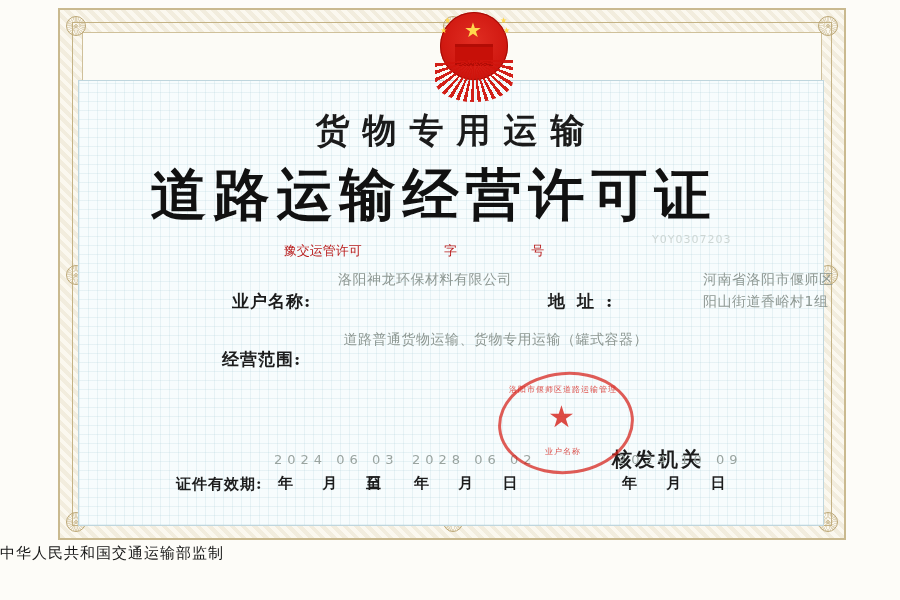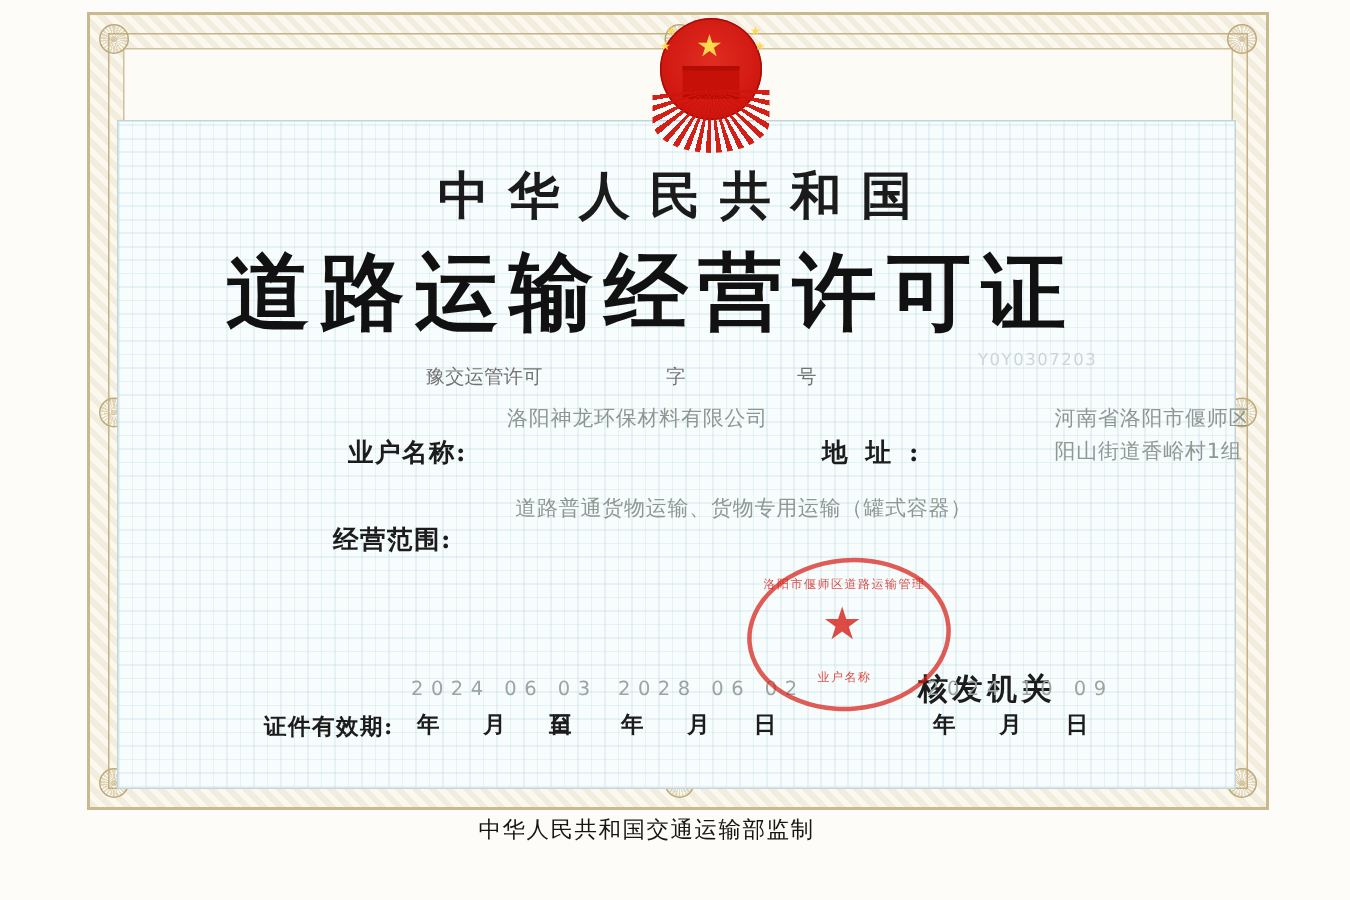--- a/index.html
+++ b/index.html
@@ -161,21 +161,21 @@
   }
 
   
   .serial-row {
     position: absolute;
     left: 0;
     top: 242px;
     width: 828px;
     text-align: center;
     font-size: 13px;
-    color: #737373;
+    color: #b91c1c;
     font-family: "DejaVu Sans", "Liberation Sans", sans-serif;
   }
   .serial-row span { margin: 0 2px; }
   .serial-gap { display: inline-block; width: 66px; }
   .serial-gap2 { display: inline-block; width: 58px; }
 
   .ghost-number {
     position: absolute;
     left: 652px;
     top: 233px;
@@ -271,21 +271,21 @@
   }
   .seal-text-top { top: 12px; }
   .seal-text-bot { top: 74px; font-size: 8px; }
 
   
   .footer {
     position: absolute;
     left: 0;
     top: 544px;
     width: 862px;
-    text-align: center;
+    text-align: left;
     font-family: "DejaVu Serif", "Liberation Serif", serif;
     font-size: 15px;
     color: #161616;
     letter-spacing: 1px;
   }
 </style>
 </head>
 <body>
 
 <div id="certificate">
@@ -312,21 +312,21 @@
     <div class="smallstars">
       <span style="position:absolute; left:4px; top:0;">★</span>
       <span style="position:absolute; left:0px; top:10px;">★</span>
       <span style="position:absolute; left:60px; top:0;">★</span>
       <span style="position:absolute; left:63px; top:10px;">★</span>
     </div>
     <div class="gate"></div>
     <div class="fan"></div>
   </div>
 
-  <div class="title-main">中华人民共和国</div>
+  <div class="title-main">货物专用运输</div>
   <div class="title-sub">道路运输经营许可证</div>
 
   <div class="serial-row">
     <span>豫交运管许可</span>
     <span class="serial-gap"></span>
     <span>字</span>
     <span class="serial-gap2"></span>
     <span>号</span>
   </div>
   <div class="ghost-number">Y0Y0307203</div>

